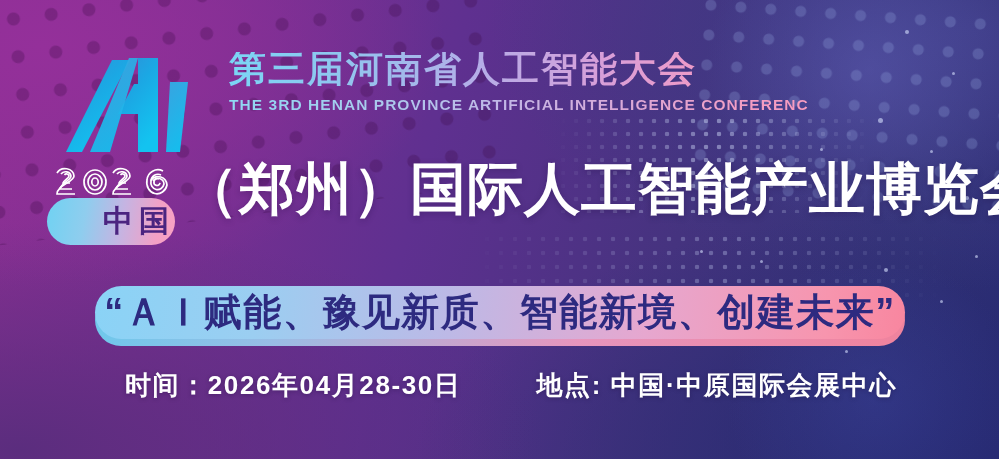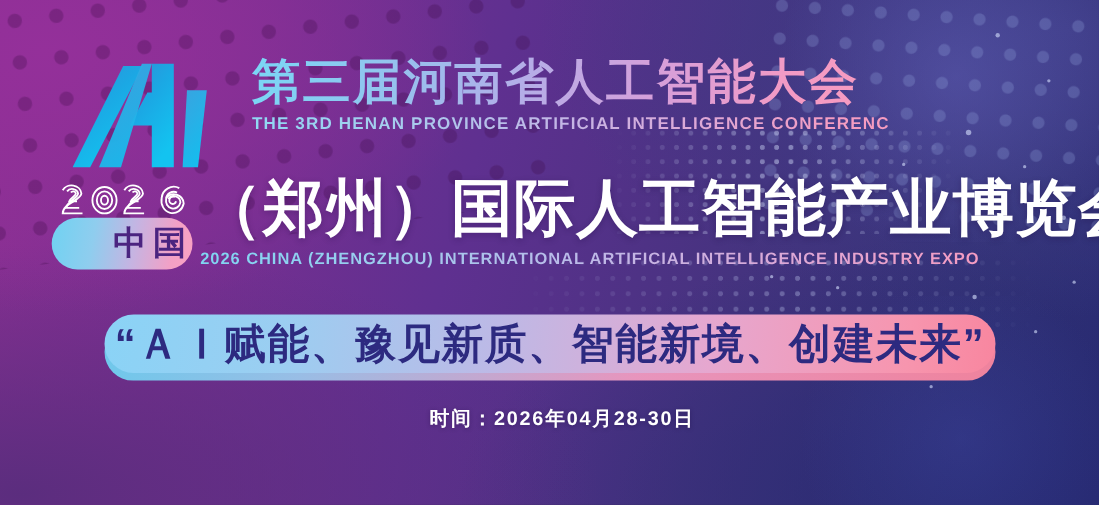--- a/index.html
+++ b/index.html
@@ -64,26 +64,26 @@
     pointer-events:none;
   }
 
   
   .row1{ position:absolute; left:0; top:46px; width:999px; height:110px; }
 
   .ai-logo{ position:absolute; left:66px; top:6px; width:140px; height:105px; }
 
   .title-block{ position:absolute; left:229px; top:6px; width:580px; }
   .title-cn{
-    font-size:44px; font-weight:bold; line-height:1.06;
+    font-size:37px; font-weight:bold; line-height:1.06;
     letter-spacing:2px;
     background:linear-gradient(95deg,#7ad6f5 0%,#8fc7ef 18%,#b3aee8 42%,#d79fd9 64%,#f39ac4 84%,#f79cc0 100%);
     -webkit-background-clip:text; background-clip:text; color:transparent;
     white-space:nowrap;
-    font-family:Liberation Sans, sans-serif;
+    font-family:Liberation Mono, monospace;
   }
   .title-en{
     margin-top:5px;
     font-size:15.5px; font-weight:bold; letter-spacing:1.05px;
     background:linear-gradient(95deg,#8fd9f3 0%,#a6cdee 22%,#c0b8e7 46%,#dba9d8 68%,#f49dc3 90%,#f79cc0 100%);
     -webkit-background-clip:text; background-clip:text; color:transparent;
     white-space:nowrap;
   }
 
   .badge3th{ position:absolute; left:812px; top:-4px; width:160px; height:120px; }
@@ -139,21 +139,21 @@
     letter-spacing:1.5px; white-space:nowrap;
     font-family:"Liberation Sans","DejaVu Sans",sans-serif;
   }
 
   
   .footer{
     position:absolute; left:0; top:368px; width:999px;
     display:flex; align-items:center; justify-content:center; gap:52px;
   }
   .footer div{
-    font-size:18px; font-weight:bold; color:#ffffff;
+    font-size:26px; font-weight:bold; color:#ffffff;
     letter-spacing:1.6px; white-space:nowrap;
     font-family:"Liberation Sans","DejaVu Sans",sans-serif;
     text-shadow:0 1px 4px rgba(25,10,55,.35);
     margin-left:23px;
   }
 </style>
 </head>
 <body>
 
 <div class="banner">
@@ -237,28 +237,28 @@
         </svg>
         
       </div>
       <div class="cn-pill">
         <span>中国</span>
       </div>
     </div>
 
     <div class="main-block">
       <div class="main-cn">（郑州）国际人工智能产业博览会</div>
-      <div class="main-en">2026 CHINA (ZHENGZHOU) INTERNATIONAL ARTIFICIAL INTELLIGENCE INDUSTRY EXPO</div>
     </div>
   </div>
 
   <div class="slogan-wrap">
     <div class="slogan-shadow"></div>
     <div class="slogan">
       <span>“ＡＩ赋能、豫见新质、智能新境、创建未来”</span>
     </div>
   </div>
 
   <div class="footer">
     <div>时间：2026年04月28-30日</div>
+    <div>地点: 中国·中原国际会展中心</div>
   </div>
 
 </div>
 
 </body></html>

